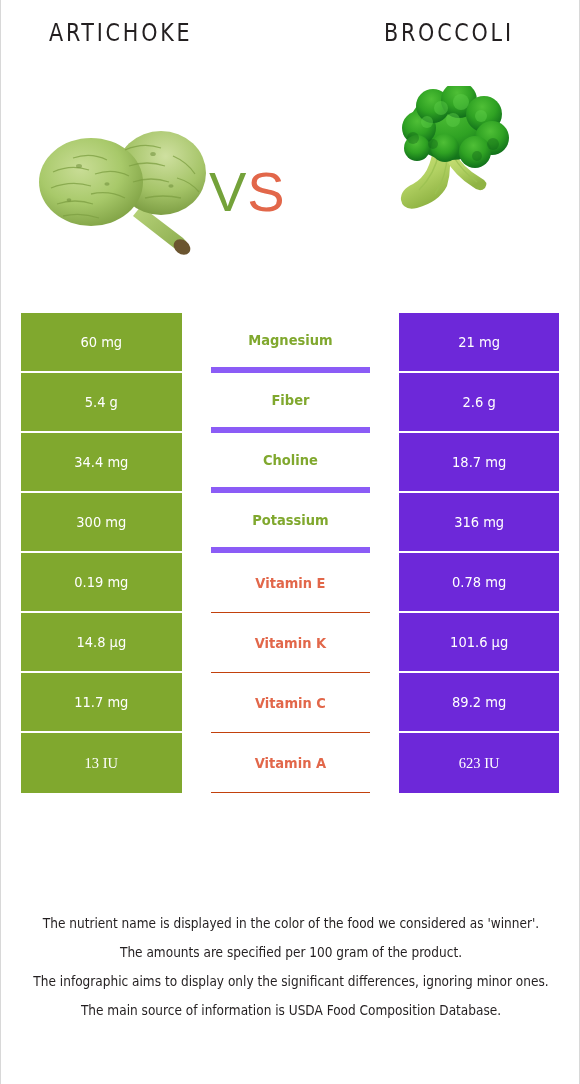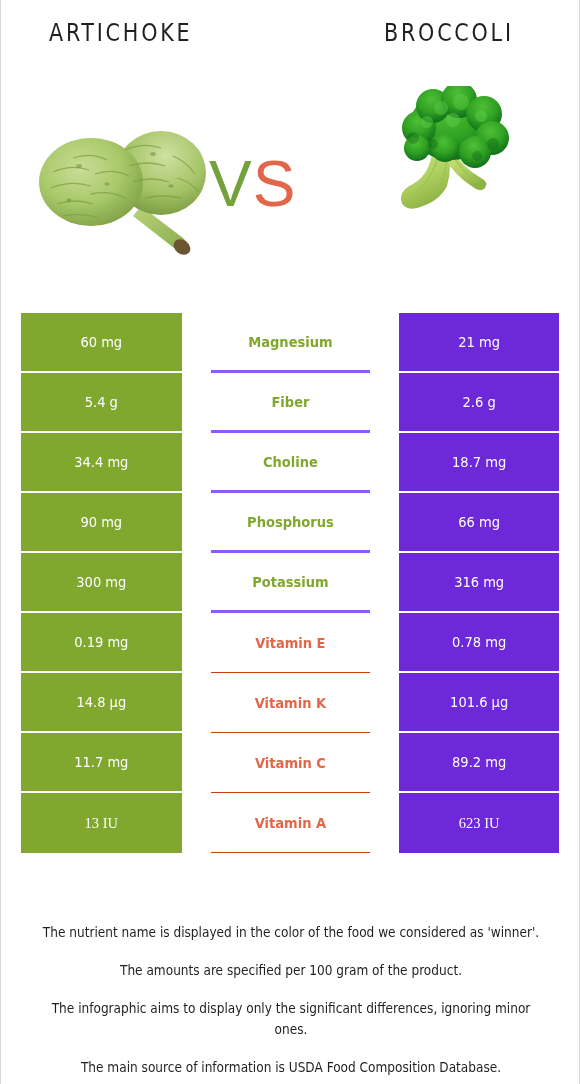--- a/index.html
+++ b/index.html
@@ -36,22 +36,22 @@
     font-family: "DejaVu Sans", sans-serif;
     font-stretch: condensed;
     transform: scaleX(0.92);
   }
   .title-left  { left: 48px; transform-origin: left center; }
   .title-right { left: 383px; transform-origin: left center; }
 
   .vs {
     position: absolute;
     left: 208px;
-    top: 141px;
-    font-size: 64px;
+    top: 149px;
+    font-size: 56px;
     line-height: 86px;
     font-weight: 400;
     font-family: "Liberation Sans", sans-serif;
     letter-spacing: 1px;
     z-index: 1;
   }
   .vs .v { color: #74a23a; }
   .vs .s { color: #e2674a; }
 
   
@@ -104,41 +104,41 @@
     background: #6d28d9;
     color: #ffffff;
     border-bottom: 2px solid #ffffff;
   }
   .cell-mid {
     width: 179px;
     background: #ffffff;
     font-weight: bold;
     font-size: 14.5px;
   }
-  .cell-mid.green  { color: #80a82e; border-bottom: 3px solid #8b5cf6; }
+  .cell-mid.green  { color: #80a82e; border-bottom: 6px solid #8b5cf6; }
   .cell-mid.orange { color: #e2674a; border-bottom: 1px solid #c2410c; }
   .row:last-child .cell-left,
   .row:last-child .cell-right { border-bottom: none; font-family: Liberation Serif, serif; }
 
   
   .footer {
     position: absolute;
     left: 0;
     top: 905px;
     width: 580px;
     text-align: center;
     font-size: 13.5px;
     line-height: 21px;
     color: #231f20;
     font-family: "DejaVu Sans", sans-serif;
     font-stretch: condensed;
     padding: 0 22px;
     box-sizing: border-box;
   }
-  .footer p { margin: 17px; }
+  .footer p { margin: 8px; }
 </style>
 </head>
 <body>
 
 <div class="header">
 
   <div class="title title-left">ARTICHOKE</div>
   <div class="title title-right">BROCCOLI</div>
 
   <div class="vs">
@@ -252,25 +252,20 @@
     <div class="cell cell-left">5.4 g</div>
     <div class="cell cell-mid green">Fiber</div>
     <div class="cell cell-right">2.6 g</div>
   </div>
   <div class="row">
     <div class="cell cell-left">34.4 mg</div>
     <div class="cell cell-mid green">Choline</div>
     <div class="cell cell-right">18.7 mg</div>
   </div>
   <div class="row">
-    <div class="cell cell-left">90 mg</div>
-    <div class="cell cell-mid green">Phosphorus</div>
-    <div class="cell cell-right">66 mg</div>
-  </div>
-  <div class="row">
     <div class="cell cell-left">300 mg</div>
     <div class="cell cell-mid green">Potassium</div>
     <div class="cell cell-right">316 mg</div>
   </div>
   <div class="row">
     <div class="cell cell-left">0.19 mg</div>
     <div class="cell cell-mid orange">Vitamin E</div>
     <div class="cell cell-right">0.78 mg</div>
   </div>
   <div class="row">

